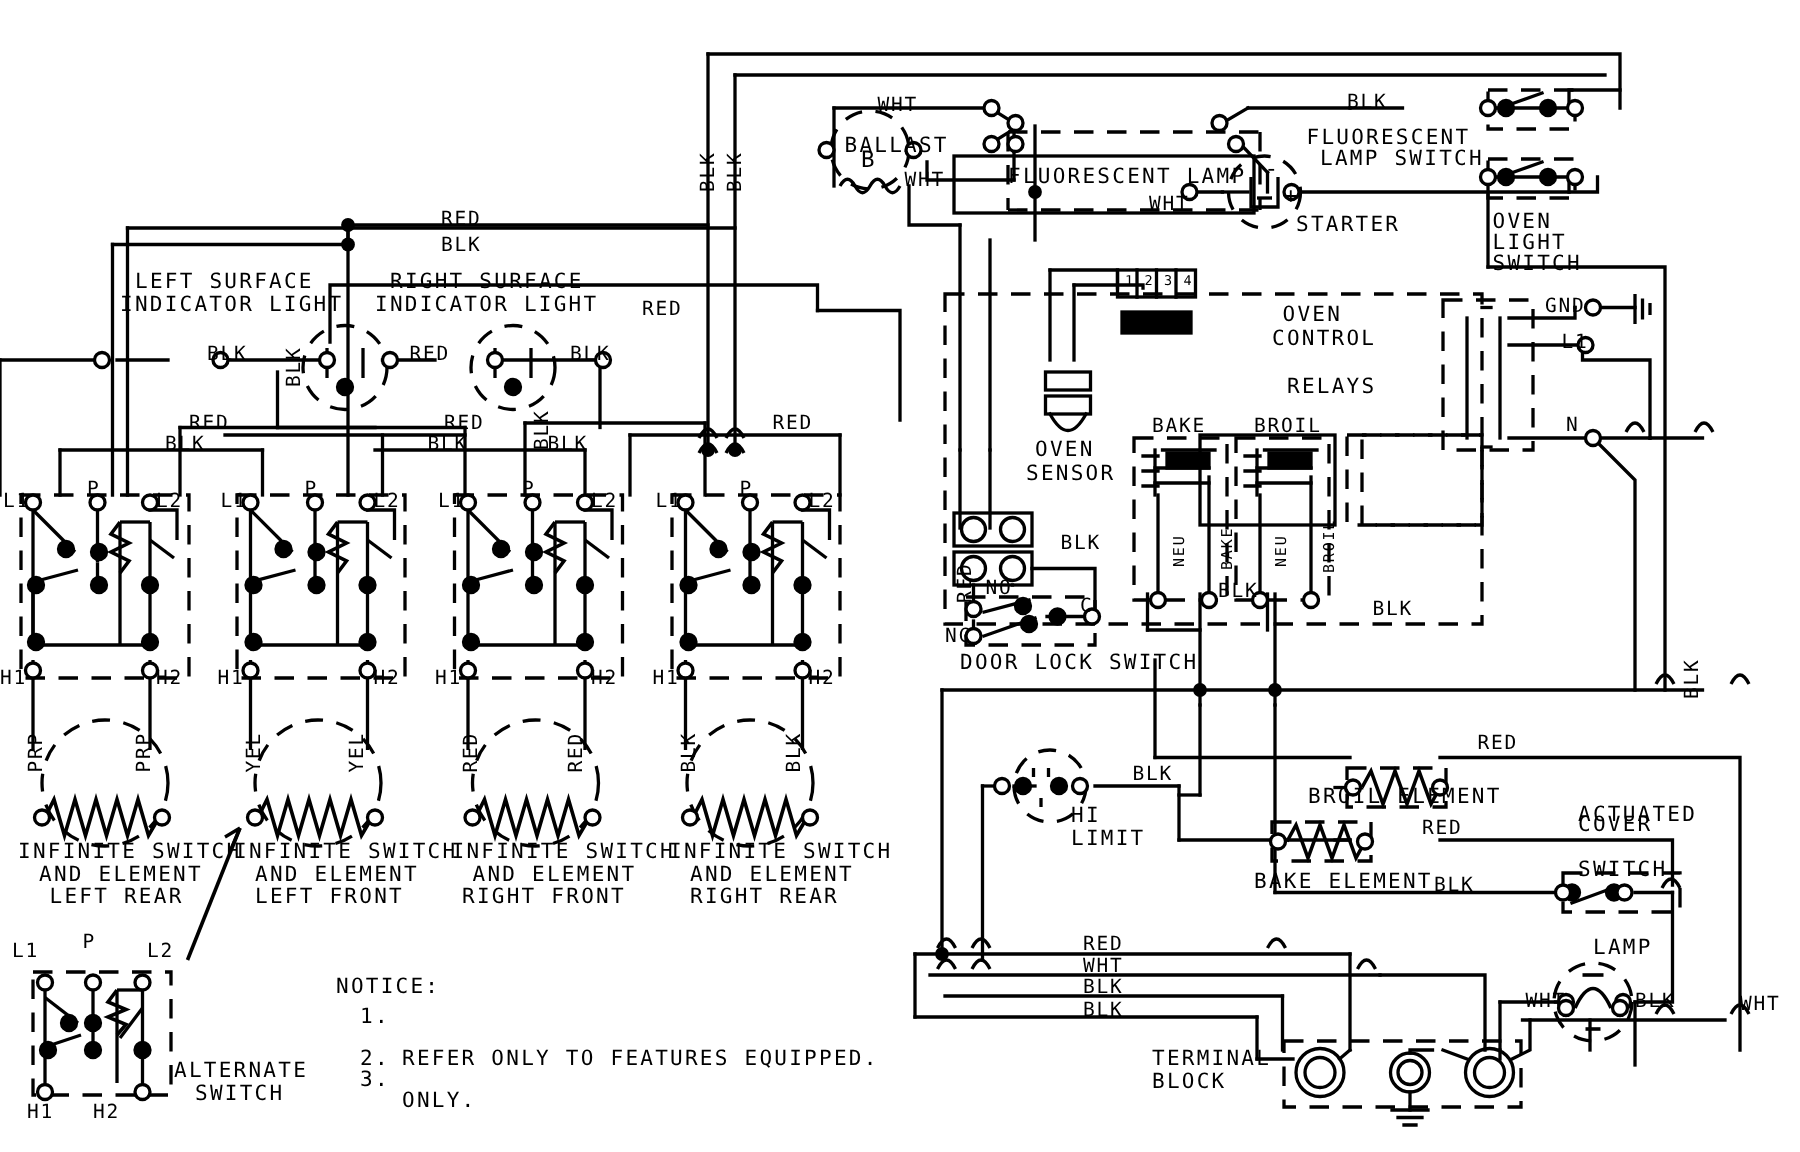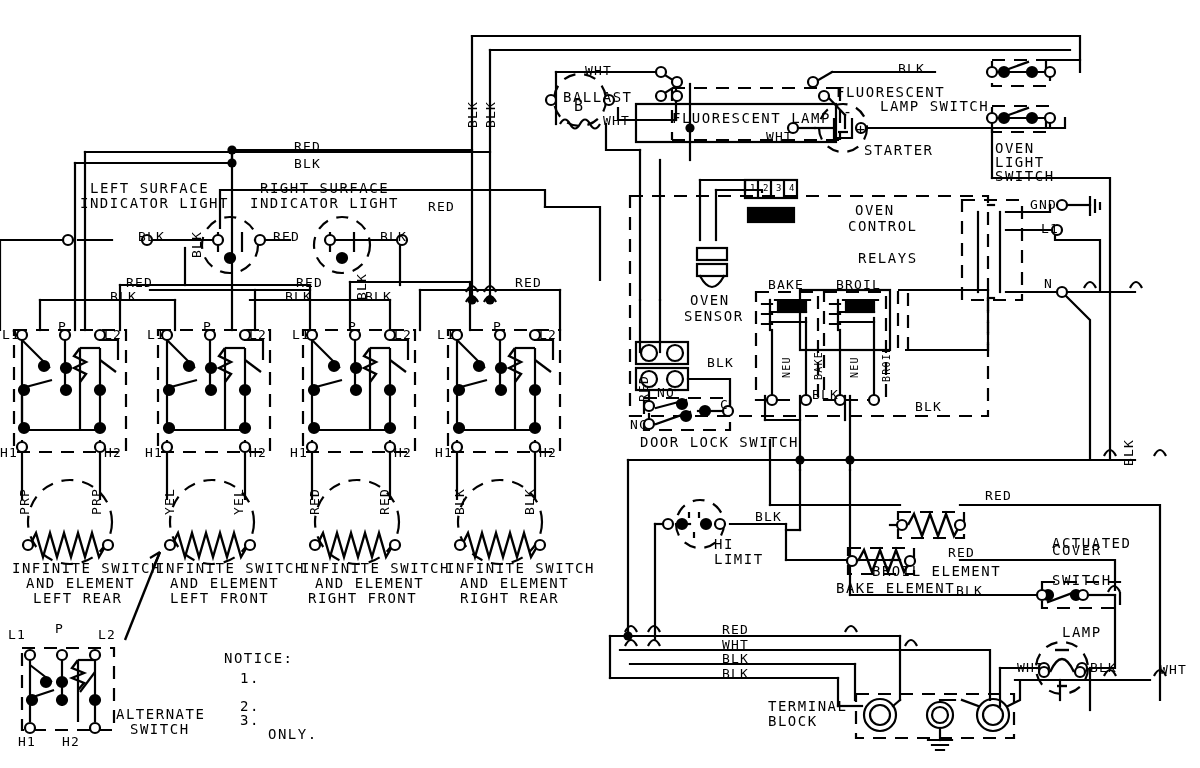--- a/index.html
+++ b/index.html
@@ -576,21 +576,21 @@
 <div class="lbl" style="left:585px;top:64px">WHT</div>
 <div class="lbl big" style="left:563px;top:89px">BALLAST</div>
 <div class="lbl big" style="left:574px;top:98px;font-size:15px">B</div>
 <div class="lbl" style="left:603px;top:114px">WHT</div>
 <div class="lbl big" style="left:672px;top:110px">FLUORESCENT LAMP</div>
 <div class="lbl" style="left:766px;top:130px">WHT</div>
 <div class="lbl big" style="left:864px;top:142px">STARTER</div>
 <div class="lbl" style="left:843px;top:106px;font-size:15px">-</div>
 <div class="lbl" style="left:856px;top:124px;font-size:15px">+</div>
 <div class="lbl" style="left:898px;top:62px">BLK</div>
-<div class="lbl big" style="left:836px;top:84px">FLUORESCENT</div>
+<div class="lbl big" style="left:871px;top:84px">FLUORESCENT</div>
 <div class="lbl big" style="left:880px;top:98px">LAMP SWITCH</div>
 <div class="lbl big" style="left:995px;top:140px">OVEN</div>
 <div class="lbl big" style="left:995px;top:154px">LIGHT</div>
 <div class="lbl big" style="left:995px;top:168px">SWITCH</div>
 
 <div class="lbl vert" style="left:466px;top:128px">BLK</div>
 <div class="lbl vert" style="left:484px;top:128px">BLK</div>
 
 <div class="lbl" style="left:294px;top:140px">RED</div>
 <div class="lbl" style="left:294px;top:157px">BLK</div>
@@ -667,20 +667,21 @@
 <div class="lbl" style="left:55px;top:622px">P</div>
 <div class="lbl" style="left:98px;top:628px">L2</div>
 <div class="lbl" style="left:18px;top:735px">H1</div>
 <div class="lbl" style="left:62px;top:735px">H2</div>
 <div class="lbl big" style="left:116px;top:706px">ALTERNATE</div>
 <div class="lbl big" style="left:130px;top:721px">SWITCH</div>
 
 <div class="lbl big" style="left:224px;top:650px">NOTICE:</div>
 <div class="lbl big" style="left:240px;top:670px">1.</div>
 <div class="lbl big" style="left:240px;top:698px">2.</div>
+<div class="lbl big" style="left:268px;top:698px">REFER ONLY TO FEATURES EQUIPPED.</div>
 <div class="lbl big" style="left:240px;top:712px">3.</div>
 <div class="lbl big" style="left:268px;top:726px">ONLY.</div>
 
 <div class="lbl xs" style="left:750px;top:183px">1</div>
 <div class="lbl xs" style="left:763px;top:183px">2</div>
 <div class="lbl xs" style="left:776px;top:183px">3</div>
 <div class="lbl xs" style="left:789px;top:183px">4</div>
 
 <div class="lbl big" style="left:855px;top:202px">OVEN</div>
 <div class="lbl big" style="left:848px;top:218px">CONTROL</div>
@@ -709,21 +710,21 @@
 
 <div class="lbl" style="left:915px;top:400px">BLK</div>
 <div class="lbl" style="left:812px;top:388px">BLK</div>
 <div class="lbl vert" style="left:1122px;top:466px">BLK</div>
 
 <div class="lbl" style="left:755px;top:510px">BLK</div>
 <div class="lbl big" style="left:714px;top:536px">HI</div>
 <div class="lbl big" style="left:714px;top:551px">LIMIT</div>
 
 <div class="lbl" style="left:985px;top:489px">RED</div>
-<div class="lbl big" style="left:872px;top:563px">BROIL ELEMENT</div>
+<div class="lbl big" style="left:872px;top:523px">BROIL ELEMENT</div>
 <div class="lbl" style="left:948px;top:546px">RED</div>
 <div class="lbl big" style="left:836px;top:580px">BAKE ELEMENT</div>
 <div class="lbl" style="left:956px;top:584px">BLK</div>
 
 <div class="lbl big" style="left:1052px;top:542px">COVER</div>
 <div class="lbl big" style="left:1052px;top:535px">ACTUATED</div>
 <div class="lbl big" style="left:1052px;top:572px">SWITCH</div>
 <div class="lbl big" style="left:1062px;top:624px">LAMP</div>
 <div class="lbl" style="left:1017px;top:661px">WHT</div>
 <div class="lbl" style="left:1090px;top:661px">BLK</div>

